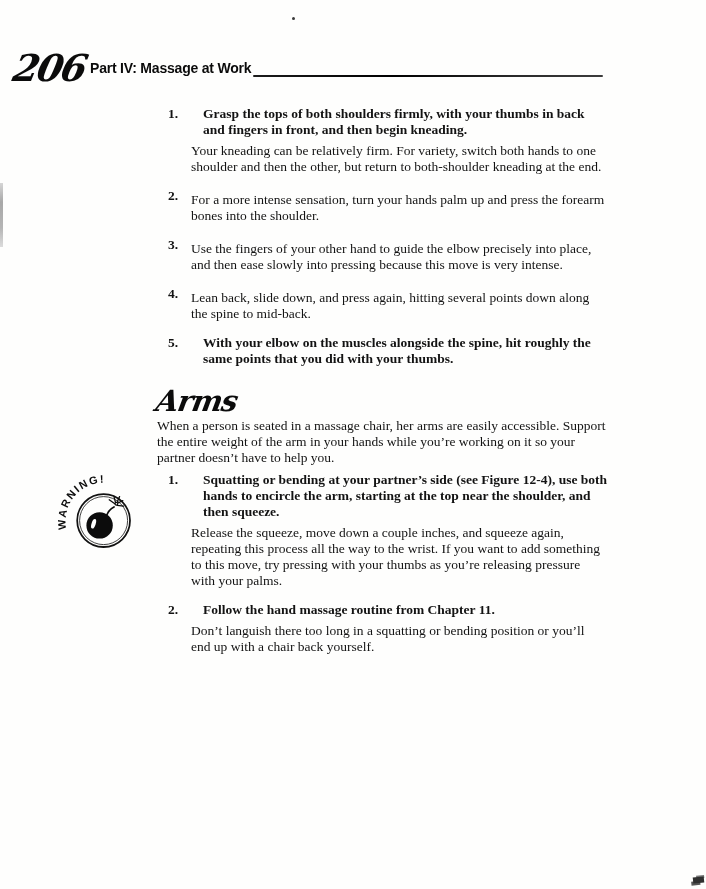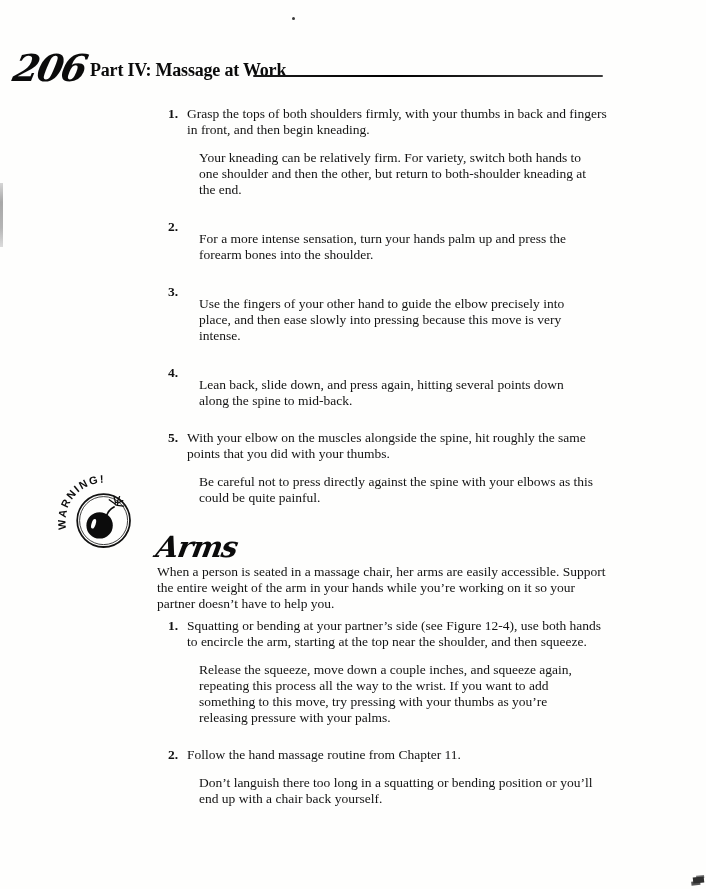--- a/index.html
+++ b/index.html
@@ -25,43 +25,43 @@
   .page-number {
     position:absolute; left:14px; top:46px;
     font-family:"DejaVu Serif", serif;
     font-weight:bold; font-style:italic;
     font-size:37px; letter-spacing:-2px;
     transform:skewX(-12deg);
     color:#0b0b0b;
   }
   .running-head {
     position:absolute; left:90px; top:60px;
-    font-family:Liberation Serif, serif;
-    font-weight:bold; font-size:18px; letter-spacing:-0.2px;
+    font-family:Liberation Sans, sans-serif;
+    font-weight:bold; font-size:14px; letter-spacing:-0.2px;
     color:#0b0b0b;
   }
   .header-rule {
     position:absolute; left:253px; top:75px; width:350px; height:2px;
     background:linear-gradient(90deg,#1c1c1c,#000 40%,#2a2a2a 75%,#3c3c3c);
     border-radius:1px;
   }
 
   
   .content {
     position:absolute; left:157px; top:106px; width:452px;
     font-size:13.5px; line-height:16px;
   }
 
   .steps { list-style:none; margin:0; padding:0; }
   .step { display:flex; margin:0 0 9px 0; }
   .step-num { flex:0 0 19px; margin-left:11px; font-weight:bold; }
   .step-content { flex:1; }
-  .step-heading { margin:0 0 5px 0; font-weight:normal; }
+  .step-heading { margin:0 0 5px 16px; font-weight:bold; }
   .step-heading em { font-style:italic; }
-  .step-text { margin:12px; }
+  .step-text { margin:4px; }
 
   .section-title {
     margin:21px 0 9px -2px;
     font-family:"DejaVu Serif", serif;
     font-weight:bold; font-style:italic;
     font-size:29px; letter-spacing:-1px;
     transform:skewX(-10deg); transform-origin:left bottom;
     color:#0b0b0b;
   }
   .intro { margin:0 0 6px 0; }
@@ -108,21 +108,20 @@
       <li class="step">
         <span class="step-num">4.</span>
         <div class="step-content">
           <p class="step-text">Lean back, slide down, and press again, hitting several points down along the spine to mid-back.</p>
         </div>
       </li>
       <li class="step">
         <span class="step-num">5.</span>
         <div class="step-content">
           <p class="step-heading">With your elbow on the muscles alongside the spine, hit roughly the same points that you did with your thumbs.</p>
-          <p class="step-text">Be careful not to press directly against the spine with your elbows as this could be quite painful.</p>
         </div>
       </li>
     </ol>
 
     <h1 class="section-title">Arms</h1>
 
     <p class="intro">When a person is seated in a massage chair, her arms are easily accessible. Support the entire weight of the arm in your hands while you’re working on it so your partner doesn’t have to help you.</p>
 
     <ol class="steps">
       <li class="step">

